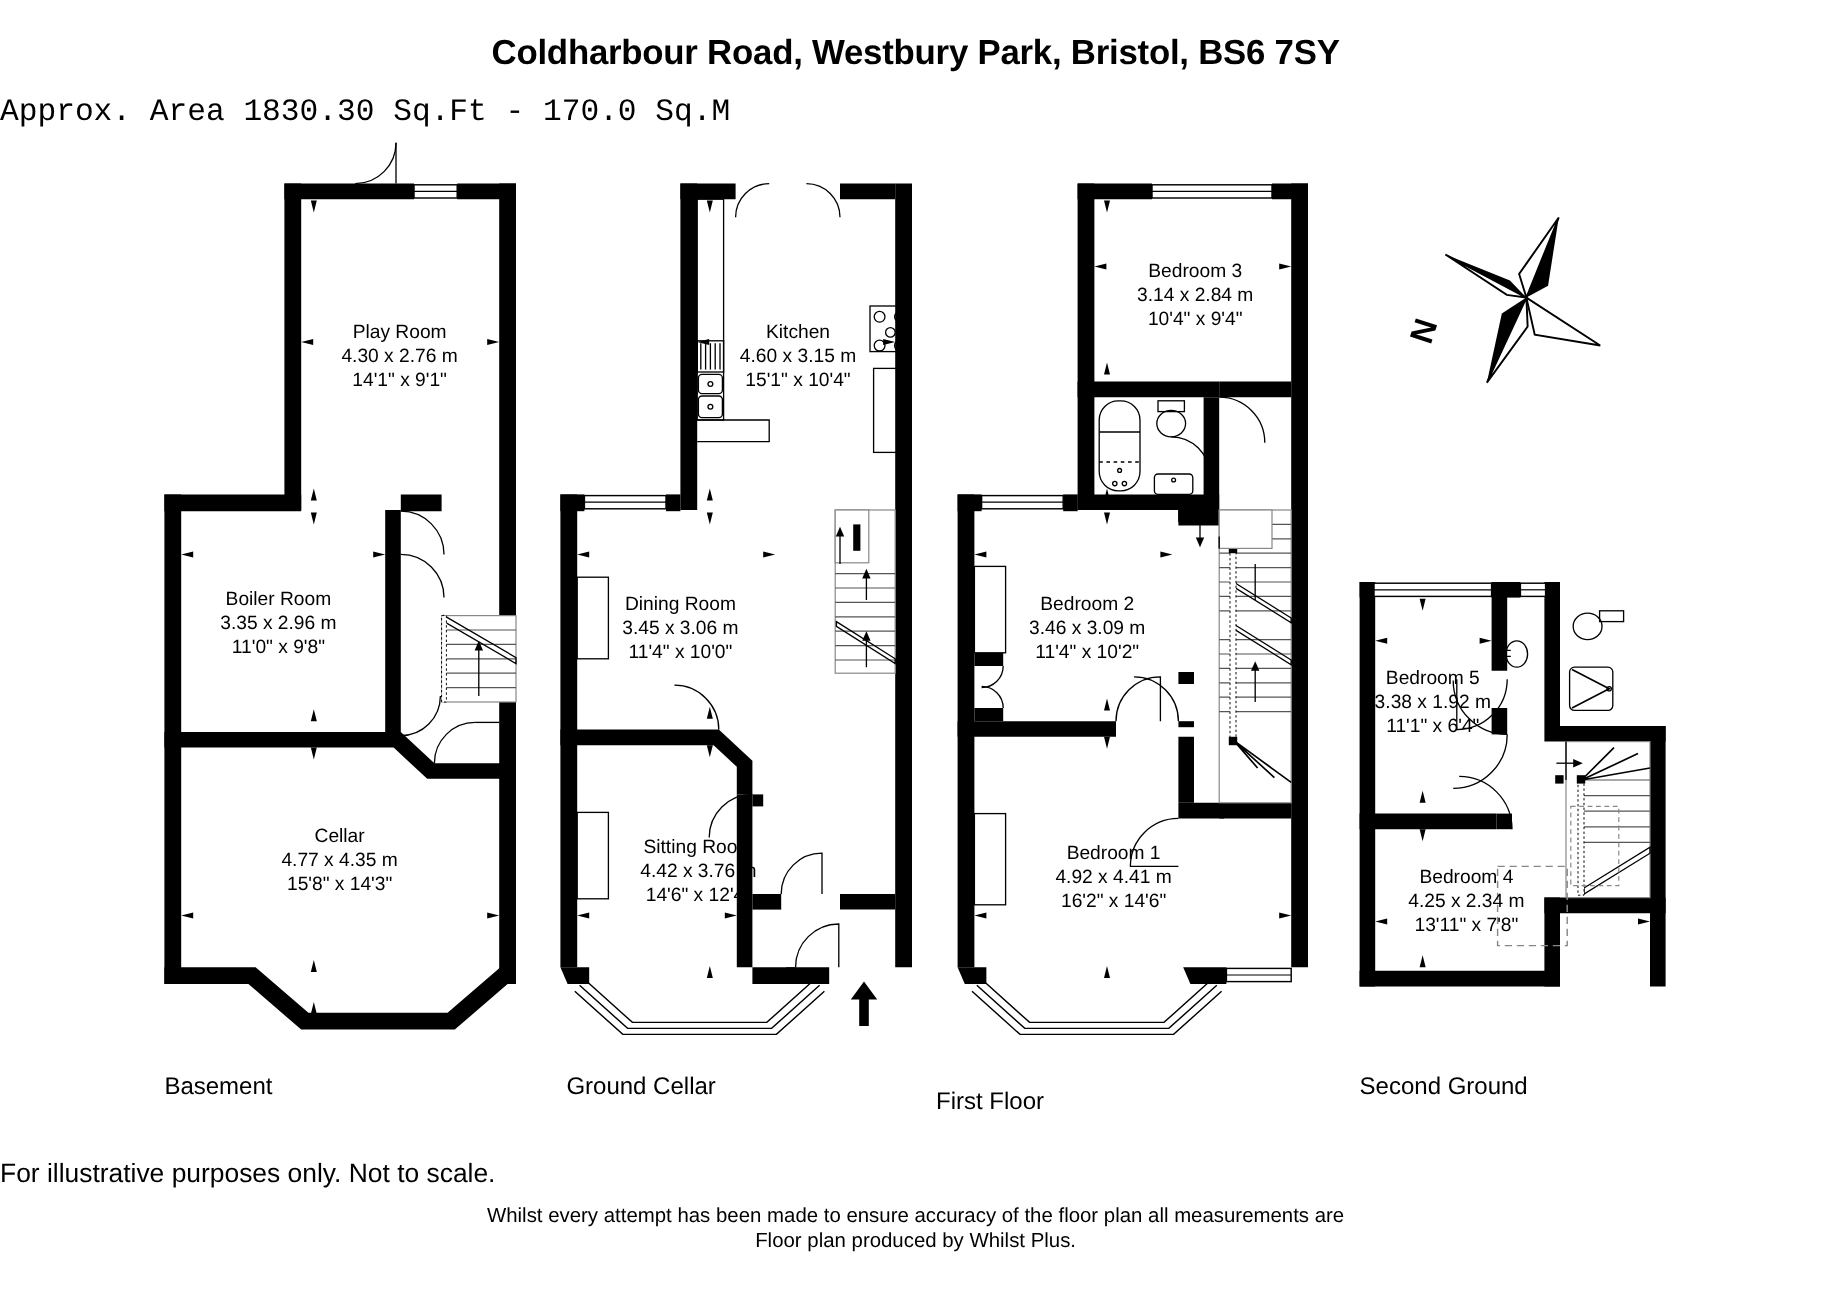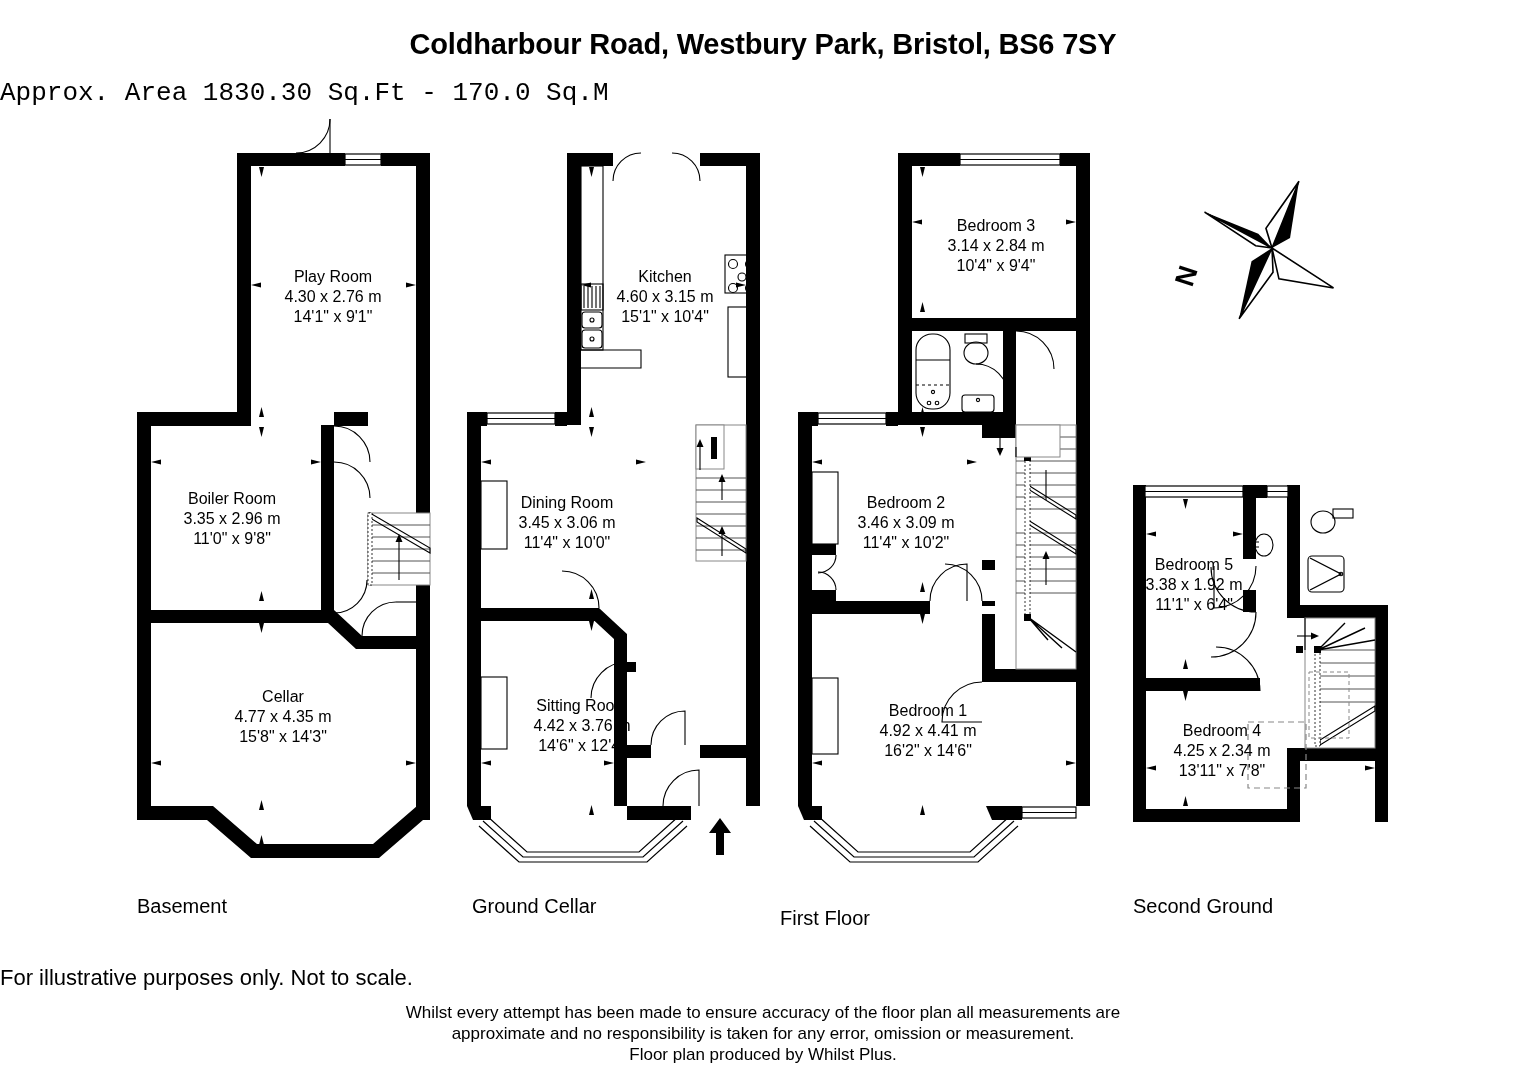--- a/index.html
+++ b/index.html
@@ -561,17 +561,16 @@
   </svg>
 
   <div class="floor-label fl-basement">Basement</div>
   <div class="floor-label fl-ground">Ground Cellar</div>
   <div class="floor-label fl-first">First Floor</div>
   <div class="floor-label fl-second">Second Ground</div>
 
   <div class="footer-main">For illustrative purposes only. Not to scale.</div>
   <div class="footer-small">
     <div>Whilst every attempt has been made to ensure accuracy of the floor plan all measurements are</div>
-    <div>approximate and no responsibility is taken for any error, omission or measurement.</div>
     <div>Floor plan produced by Whilst Plus.</div>
   </div>
 
 </div>
 
 </body></html>

